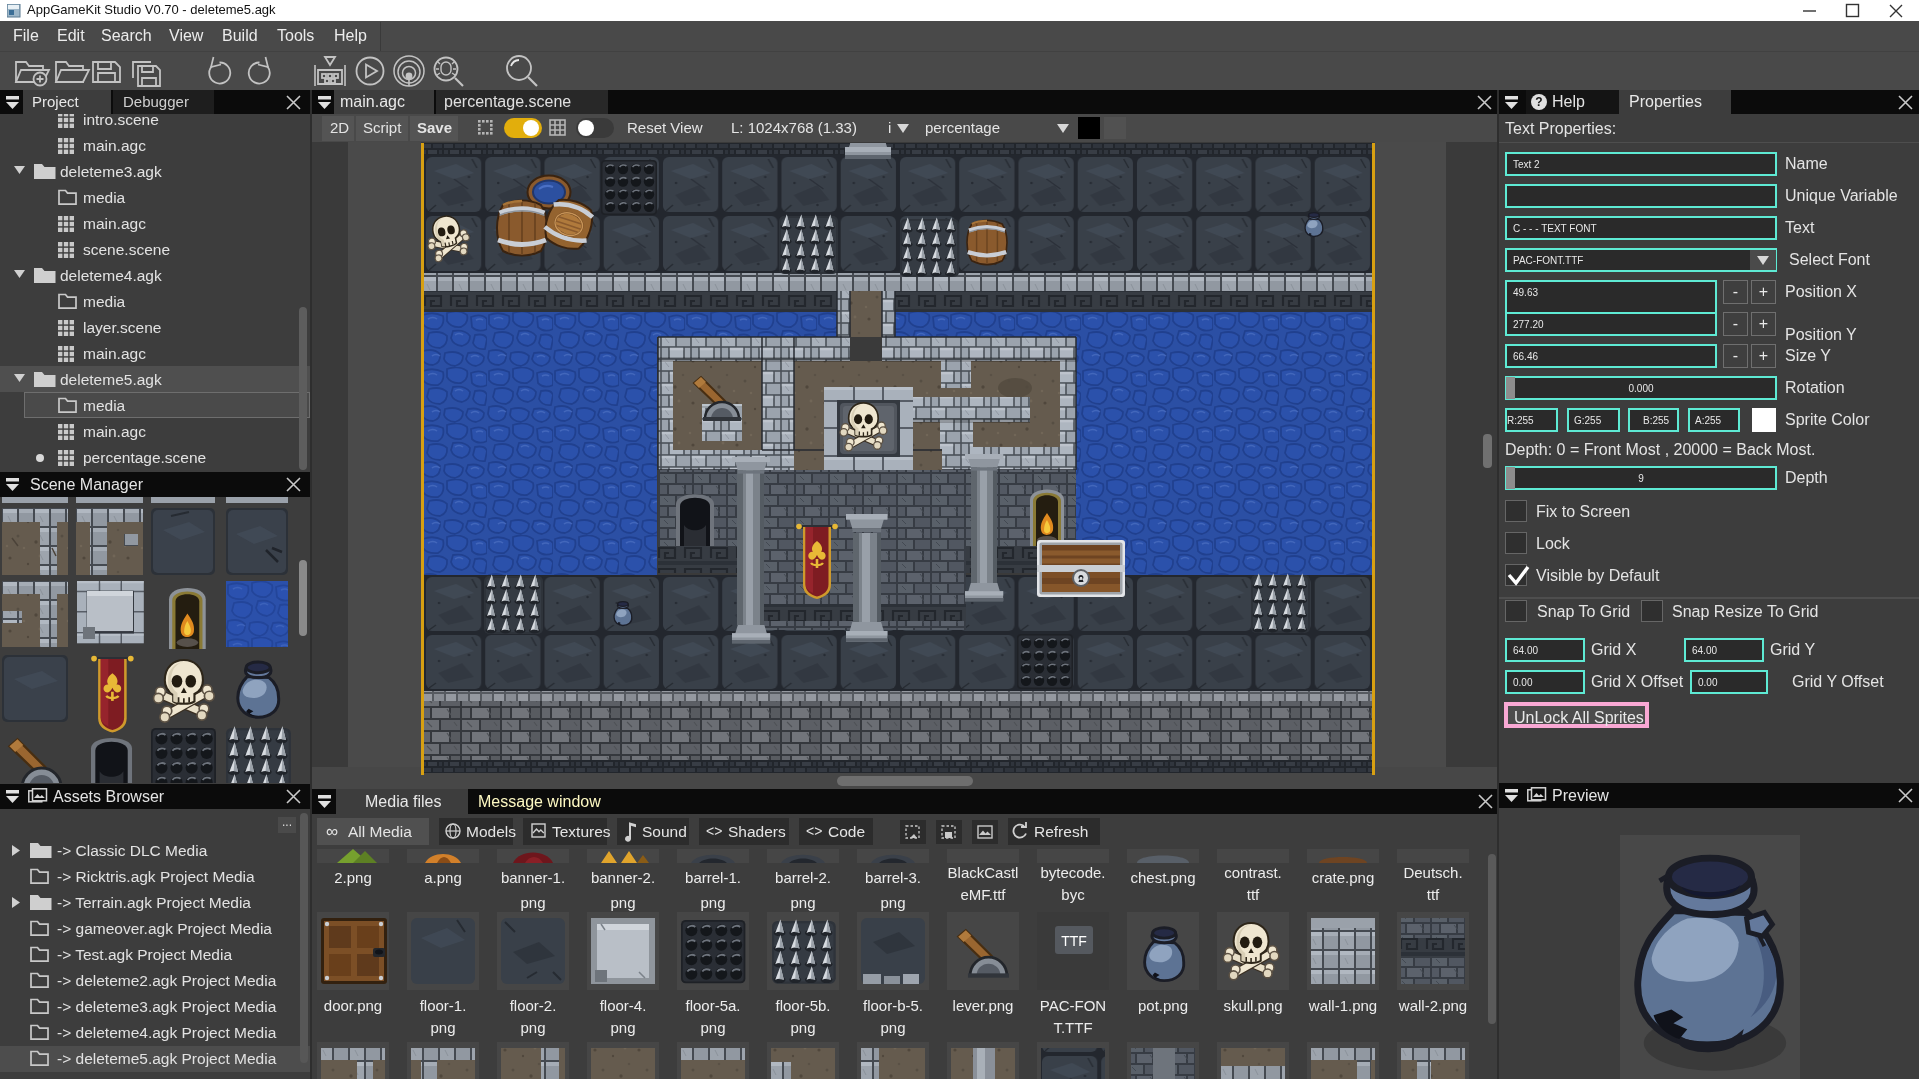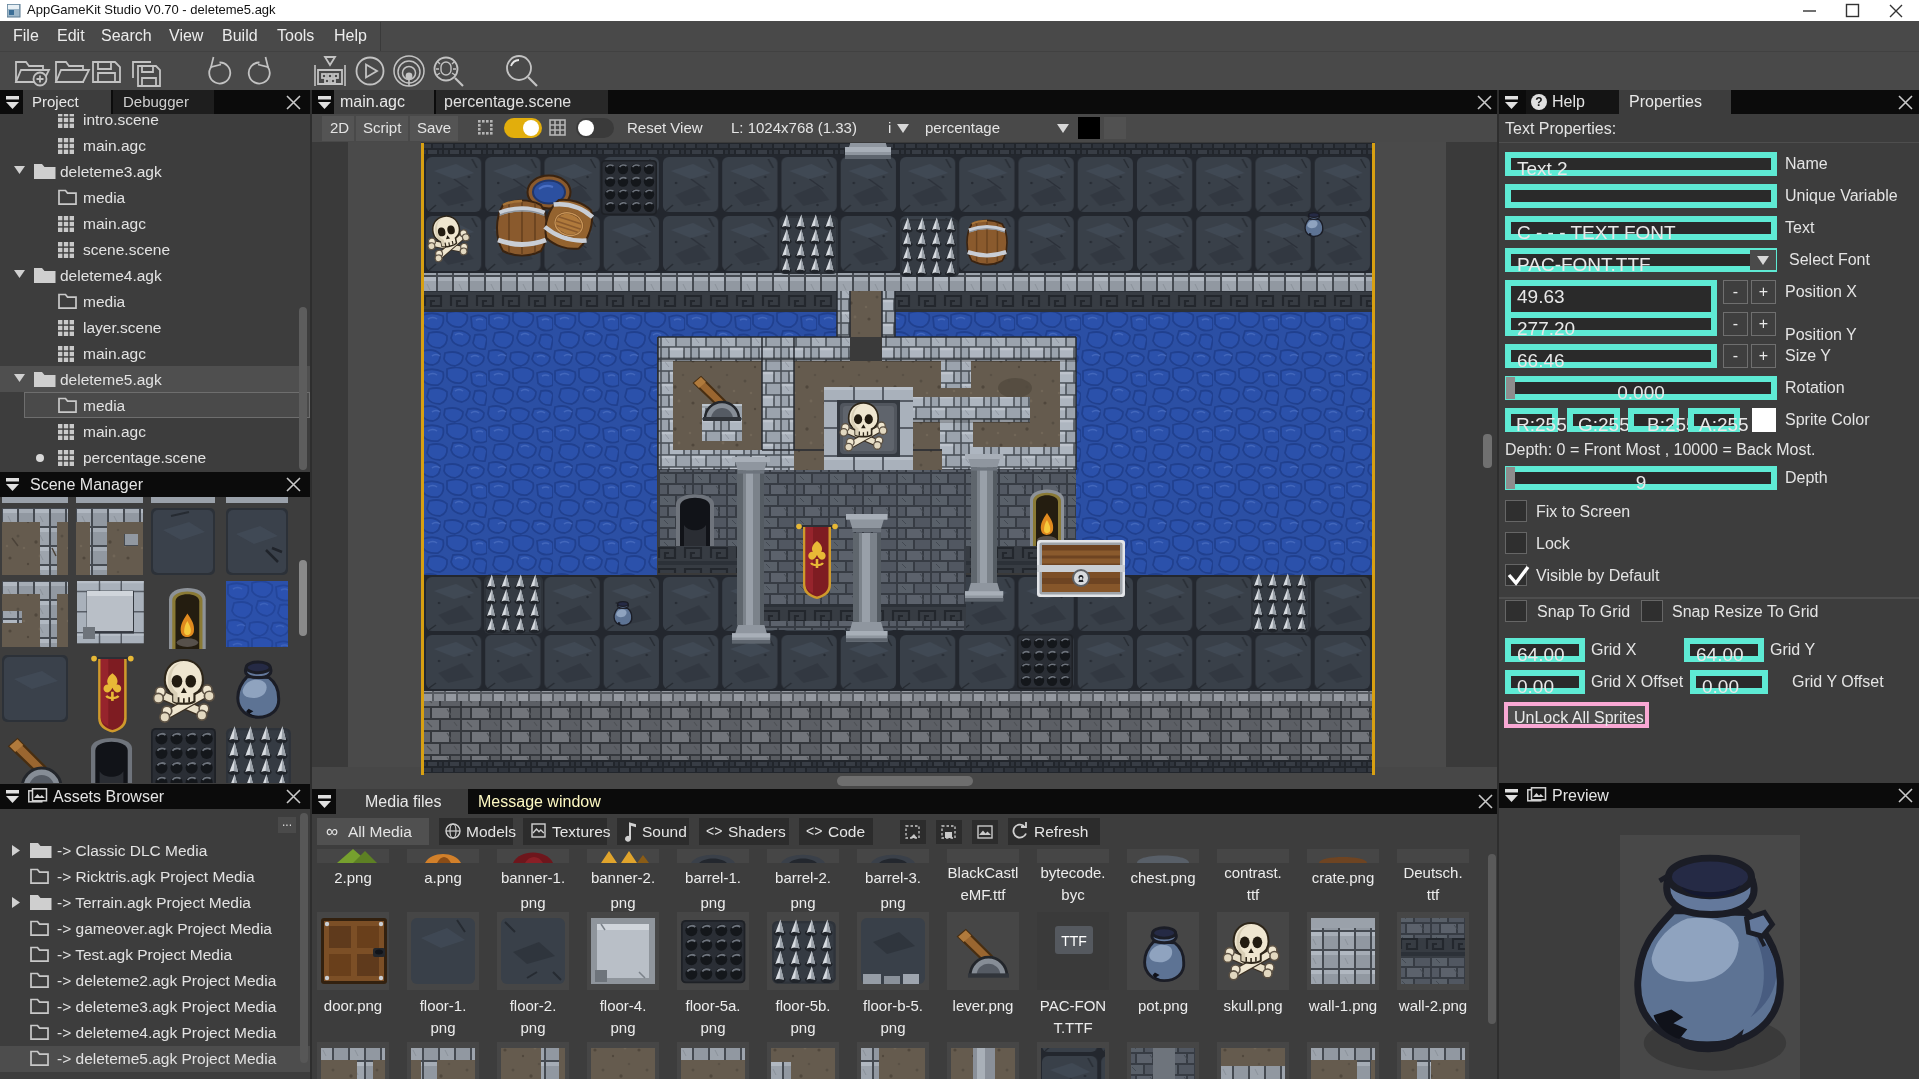--- a/index.html
+++ b/index.html
@@ -3,21 +3,21 @@
 <meta charset="utf-8">
 <style>
   * { margin:0; padding:0; box-sizing:border-box; }
   html,body { width:1919px; height:1079px; overflow:hidden; background:#3d3d3d;
     font-family:"Liberation Sans", sans-serif; }
   .abs { position:absolute; }
   .txt { color:#e4e4e4; font-size:15px; white-space:nowrap; }
   .hdr { background:#0b0b0b; }
   .tabA { background:#3d3d3d; color:#e8e8e8; }
   .tabI { background:#1e1e1e; color:#cfcfcf; }
-  .inp { background:#2a2a2a; border:6px solid #5eead4; color:#e8e8e8; font-size:19px; }
+  .inp { background:#2a2a2a; border:2px solid #5eead4; color:#e8e8e8; font-size:10px; }
   .chk { background:#2f2f2f; border:1px solid #666; }
   .btn { background:#3f3f3f; border:1px solid #6f6f6f; color:#e8e8e8; }
 </style>
 </head>
 <body>
 
 <svg width="0" height="0" style="position:absolute">
 <defs>
   <pattern id="ptA" x="3" y="12" width="59.25" height="59" patternUnits="userSpaceOnUse">
     <rect width="59.25" height="59" fill="#23272e"></rect>
@@ -717,21 +717,21 @@
 <svg class="abs" style="left:1477px;top:95px" width="15" height="15" viewBox="0 0 15 15">
     <path d="M1 1 L14 14 M14 1 L1 14" stroke="#c9c9c9" stroke-width="1.6"></path>
   </svg>
 
 <div class="abs" style="left:312px;top:114px;width:1185px;height:28px;background:#494949;"></div>
 <div class="abs" style="left:322px;top:116px;width:32px;height:25px;background:#545454;"></div>
 <div class="abs txt" style="left:330px;top:119px;">2D</div>
 <div class="abs" style="left:356px;top:116px;width:52px;height:25px;background:#545454;"></div>
 <div class="abs txt" style="left:363px;top:119px;">Script</div>
 <div class="abs" style="left:410px;top:116px;width:48px;height:25px;background:#545454;"></div>
-<div class="abs txt" style="left:417px;top:119px;">Save</div>
+<div class="abs txt" style="left:417px;top:119px;font-weight:bold;">Save</div>
 <svg class="abs" style="left:477px;top:119px" width="18" height="18" viewBox="0 0 18 18">
   <g fill="#b5b5b5">
       <rect x="1" y="1" width="2.6" height="2.6"></rect>
       <rect x="5" y="1" width="2.6" height="2.6"></rect>
       <rect x="9" y="1" width="2.6" height="2.6"></rect>
       <rect x="13" y="1" width="2.6" height="2.6"></rect>
       <rect x="1" y="5" width="2.6" height="2.6"></rect>
       <rect x="13" y="5" width="2.6" height="2.6"></rect>
       <rect x="1" y="9" width="2.6" height="2.6"></rect>
       <rect x="13" y="9" width="2.6" height="2.6"></rect>
@@ -1241,28 +1241,28 @@
   <div class="abs txt" style="left:286px;top:212px;font-size:16px;">Position Y</div>
   <div class="abs inp" style="left:6px;top:230px;width:212px;height:24px;line-height:22px;padding-left:6px;">66.46</div>
   <div class="abs btn" style="left:224px;top:230px;width:25px;height:24px;text-align:center;line-height:22px;">-</div>
   <div class="abs btn" style="left:252px;top:230px;width:25px;height:24px;text-align:center;line-height:22px;">+</div>
   <div class="abs txt" style="left:286px;top:233px;font-size:16px;">Size Y</div>
 
   <div class="abs inp" style="left:6px;top:262px;width:272px;height:24px;text-align:center;line-height:22px;">0.000</div>
   <div class="abs" style="left:7px;top:263px;width:9px;height:22px;background:#8d8d8d;"></div>
   <div class="abs txt" style="left:286px;top:265px;font-size:16px;">Rotation</div>
 
-  <div class="abs inp" style="left:6px;top:294px;width:53px;height:24px;line-height:22px;padding-left:5px;">R:255</div>
+  <div class="abs inp" style="left:6px;top:294px;width:53px;height:24px;line-height:22px;">R:255</div>
   <div class="abs inp" style="left:68px;top:294px;width:53px;height:24px;line-height:22px;padding-left:5px;">G:255</div>
   <div class="abs inp" style="left:129px;top:294px;width:51px;height:24px;line-height:22px;padding-left:13px;">B:255</div>
   <div class="abs inp" style="left:189px;top:294px;width:52px;height:24px;line-height:22px;padding-left:5px;">A:255</div>
   <div class="abs" style="left:253px;top:294px;width:24px;height:24px;background:#ffffff;"></div>
   <div class="abs txt" style="left:286px;top:297px;font-size:16px;">Sprite Color</div>
 
-  <div class="abs txt" style="left:6px;top:327px;font-size:16px;">Depth: 0 = Front Most , 10000 = Back Most.</div>
+  <div class="abs txt" style="left:6px;top:327px;font-size:16px;">Depth: 0 = Front Most , 20000 = Back Most.</div>
   <div class="abs inp" style="left:6px;top:352px;width:272px;height:24px;text-align:center;line-height:22px;">9</div>
   <div class="abs" style="left:7px;top:353px;width:9px;height:22px;background:#8d8d8d;"></div>
   <div class="abs txt" style="left:286px;top:355px;font-size:16px;">Depth</div>
 
   <div class="abs chk" style="left:6px;top:386px;width:22px;height:22px;"></div>
   <div class="abs txt" style="left:37px;top:389px;font-size:16px;">Fix to Screen</div>
   <div class="abs chk" style="left:6px;top:418px;width:22px;height:22px;"></div>
   <div class="abs txt" style="left:37px;top:421px;font-size:16px;">Lock</div>
   <div class="abs chk" style="left:6px;top:450px;width:22px;height:22px;"></div>
   <svg class="abs" style="left:6px;top:448px" width="26" height="26" viewBox="0 0 26 26">

